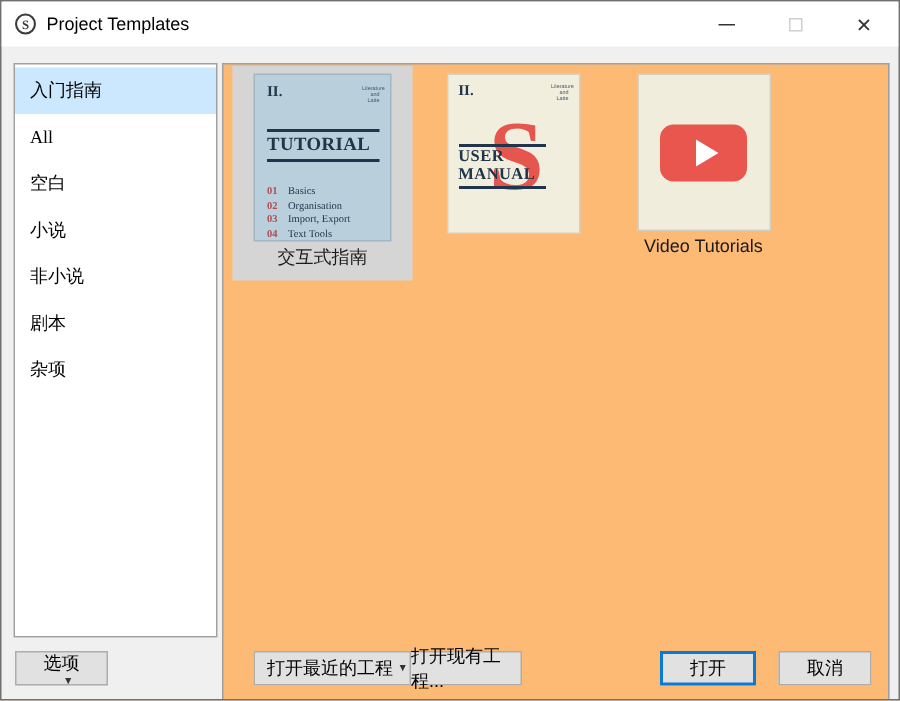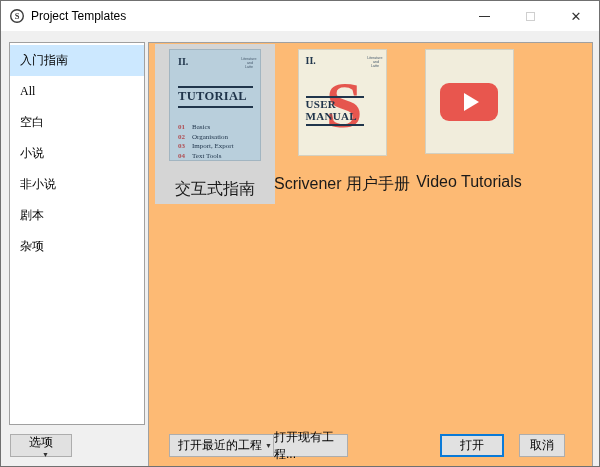--- a/index.html
+++ b/index.html
@@ -65,22 +65,22 @@
     position: absolute; left: 6px; top: 1px;
     display: flex; gap: 7px;
   }
   .template-item {
     width: 120px;
     padding-top: 5px; padding-bottom: 8px;
     display: flex; flex-direction: column; align-items: center;
   }
   .template-item.selected { background: #d5d5d5; }
   .template-label {
-    margin-top: 20px;
-    font-size: 16px; color: #1a1a1a;
+    margin-top: 3px;
+    font-size: 12px; color: #1a1a1a;
     text-align: center; line-height: 15px;
     white-space: nowrap;
   }
 
   
   .cover { position: relative; overflow: hidden; border: 1px solid rgba(0,0,0,0.12); }
   .cover-tutorial { width: 92px; height: 112px; background: #b9cfdc; padding: 7px 7px 0 8px; }
   .cover-head { display: flex; justify-content: space-between; align-items: flex-start; }
   .ll-logo {
     font-family: "Liberation Serif", serif;
@@ -159,21 +159,21 @@
     display: flex; align-items: center; justify-content: center;
     font-family: "Liberation Sans", "DejaVu Sans", sans-serif;
     cursor: default;
   }
   .btn .arrow { font-size: 7px; margin-left: 9px; color: #333; }
   .btn-options { left: 9px; width: 62px; flex-direction: column; }
   .btn-open-recent { left: 168px; width: 112px; }
   .btn-open-recent .arrow { margin-left: 3px; }
   .btn-open-existing { left: 272px; width: 75px; }
   .btn-open { left: 439px; width: 64px; border: 2px solid #0a7ad7; }
-  .btn-cancel { left: 518px; width: 46px; }
+  .btn-cancel { left: 518px; width: 62px; }
 </style>
 </head>
 <body>
 
 <div class="window">
 
   <div class="titlebar">
     <svg class="app-icon" viewBox="0 0 16 16">
       <circle cx="8" cy="8" r="6.3" fill="none" stroke="#3c3c3c" stroke-width="1.4"></circle>
       <text x="8" y="11.2" text-anchor="middle" font-family="Liberation Serif, serif" font-size="8.5" font-weight="bold" fill="#3c3c3c">S</text>
@@ -240,21 +240,20 @@
           <div class="cover-head">
             <span class="ll-logo">II.</span>
             <span class="publisher">Literature and Latte</span>
           </div>
           <div class="manual-title">
             <div>USER</div>
             <div>MANUAL</div>
           </div>
           <div class="s-logo">S</div>
         </div>
-        <div class="template-label">Scrivener 用户手册</div>
       </div>
 
       <div class="template-item">
         <div class="cover cover-video">
           <div class="yt-play">
             <div class="yt-triangle"></div>
           </div>
         </div>
         <div class="template-label">Video Tutorials</div>
       </div>

